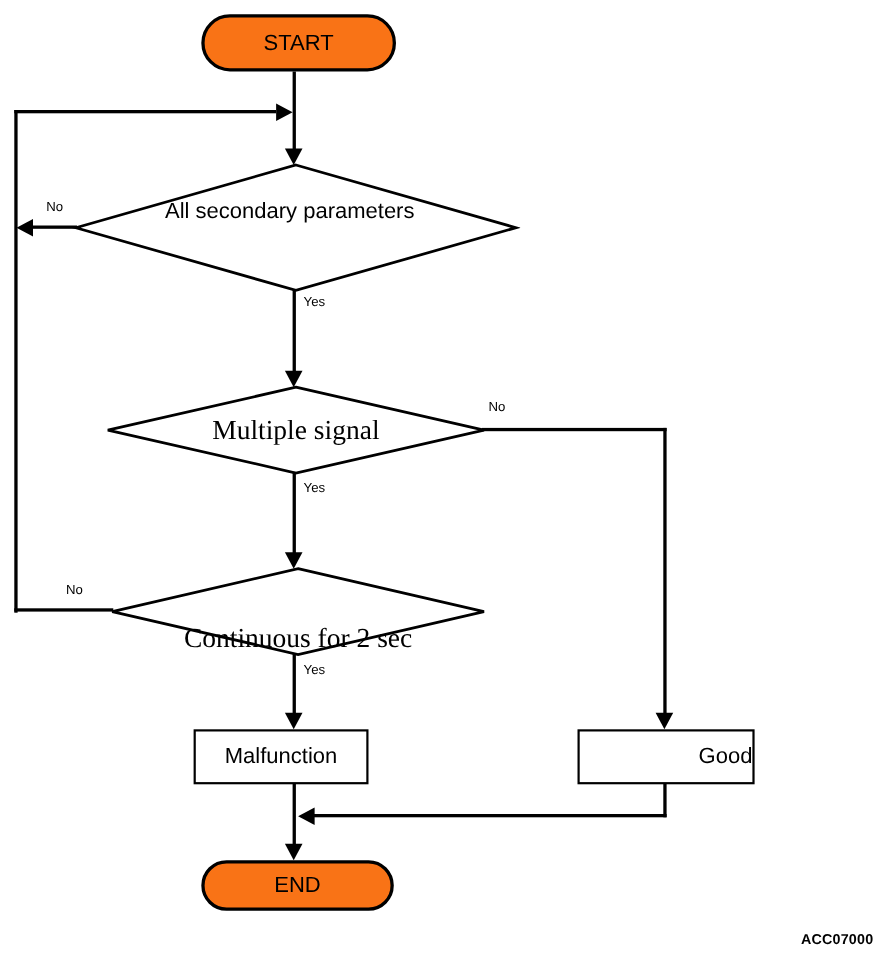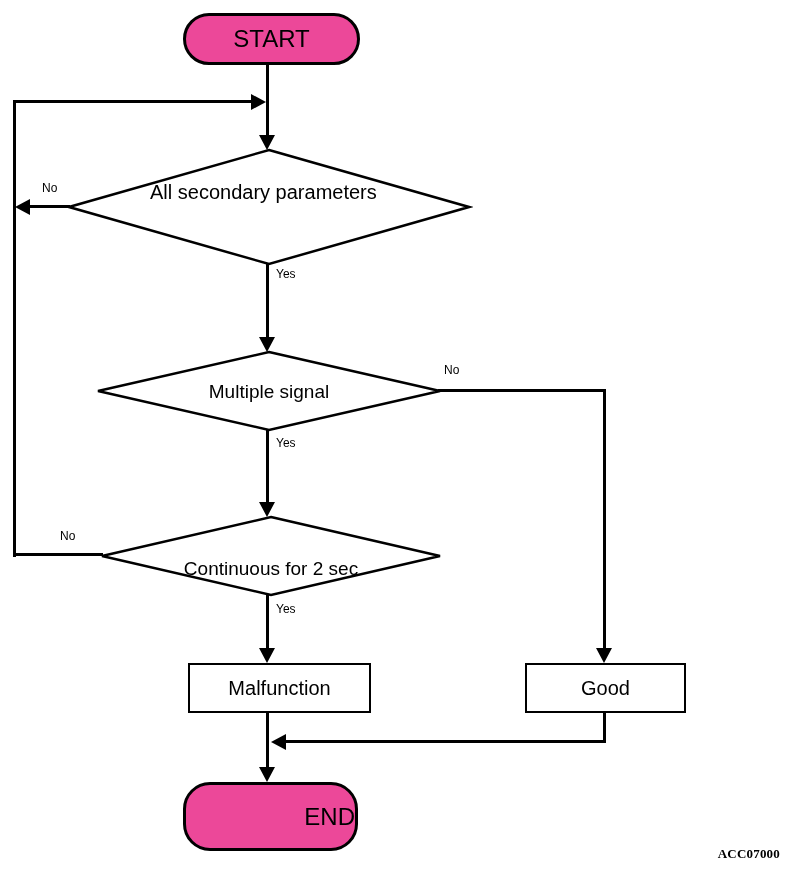--- a/index.html
+++ b/index.html
@@ -38,45 +38,46 @@
     border-top: 8px solid transparent;
     border-bottom: 8px solid transparent;
     border-right: 15px solid var(--line-color, #000000);
   }
   
   .terminal {
     position: absolute;
     box-sizing: border-box;
     border: 3px solid var(--line-color, #000000);
     border-radius: 27px;
-    background: #ec4899;
+    background: #f97316;
     display: flex;
     align-items: center;
     justify-content: center;
-    font-size: 24px;
+    font-size: 20px;
   }
   .process {
     position: absolute;
     box-sizing: border-box;
     border: 2px solid var(--line-color, #000000);
     background: #ffffff;
     display: flex;
     align-items: center;
     justify-content: center;
     font-size: 20px;
   }
   .diamond-svg { position: absolute; display: block; }
   .diamond-label {
     position: absolute;
     display: flex;
     align-items: center;
     justify-content: center;
     text-align: center;
-    font-size: 19px;
+    font-size: 25px;
     line-height: 29px;
+    font-family: Liberation Serif, serif;
   }
   .diamond-label-multiline {
     position: absolute;
     font-size: 20px;
     line-height: 29px;
     text-align: left;
     white-space: nowrap;
   }
   .diamond-label-multiline span { display: block; }
   .edge-label {
@@ -108,31 +109,31 @@
   </div>
 
   <svg class="diamond-svg" style="left:94px; top:348px;" width="350" height="86" viewBox="0 0 350 86">
     <polygon points="175,4 346,43 175,82 4,43" fill="#ffffff" stroke="#000000" stroke-width="2.5"></polygon>
   </svg>
   <div class="diamond-label" style="left:98px; top:352px; width:342px; height:78px;">Multiple signal</div>
 
   <svg class="diamond-svg" style="left:98px; top:513px;" width="346" height="86" viewBox="0 0 346 86">
     <polygon points="173,4 342,43 173,82 4,43" fill="#ffffff" stroke="#000000" stroke-width="2.5"></polygon>
   </svg>
-  <div class="diamond-label" style="left:102px; top:529px; width:338px; height:78px;">Continuous for 2 sec</div>
+  <div class="diamond-label" style="left:102px; top:541px; width:338px; height:78px;">Continuous for 2 sec</div>
 
-  <div class="process" style="left:188px; top:663px; width:183px; height:50px;">
+  <div class="process" style="left:176px; top:663px; width:159px; height:50px;">
     <span>Malfunction</span>
   </div>
 
-  <div class="process" style="left:525px; top:663px; width:161px; height:50px;">
+  <div class="process" style="left:525px; top:663px; width:161px; height:50px;justify-content:flex-end;">
     <span>Good</span>
   </div>
 
-  <div class="terminal" style="left:183px; top:782px; width:175px; height:69px;justify-content:flex-end;">
+  <div class="terminal" style="left:183px; top:782px; width:175px; height:46px;">
     <span>END</span>
   </div>
 
   <div class="vline" style="left:266px; top:65px; height:73px;"></div>
   <div class="arrow arrow-down" style="left:259px; top:135px;"></div>
 
   <div class="vline" style="left:13px; top:100px; height:457px;"></div>
   <div class="hline" style="left:13px; top:100px; width:238px;"></div>
   <div class="arrow arrow-right" style="left:251px; top:94px;"></div>
 
@@ -161,15 +162,15 @@
   <div class="hline" style="left:285px; top:740px; width:321px;"></div>
   <div class="arrow arrow-left" style="left:271px; top:734px;"></div>
 
   <div class="edge-label" style="left:42px; top:181px;">No</div>
   <div class="edge-label" style="left:276px; top:267px;">Yes</div>
   <div class="edge-label" style="left:444px; top:363px;">No</div>
   <div class="edge-label" style="left:276px; top:436px;">Yes</div>
   <div class="edge-label" style="left:60px; top:529px;">No</div>
   <div class="edge-label" style="left:276px; top:602px;">Yes</div>
 
-  <div class="figure-code" style="right:26px; top:846px;font-family:Liberation Serif, serif;">ACC07000</div>
+  <div class="figure-code" style="right:12px; top:846px;">ACC07000</div>
 
 </div>
 
 </body></html>

